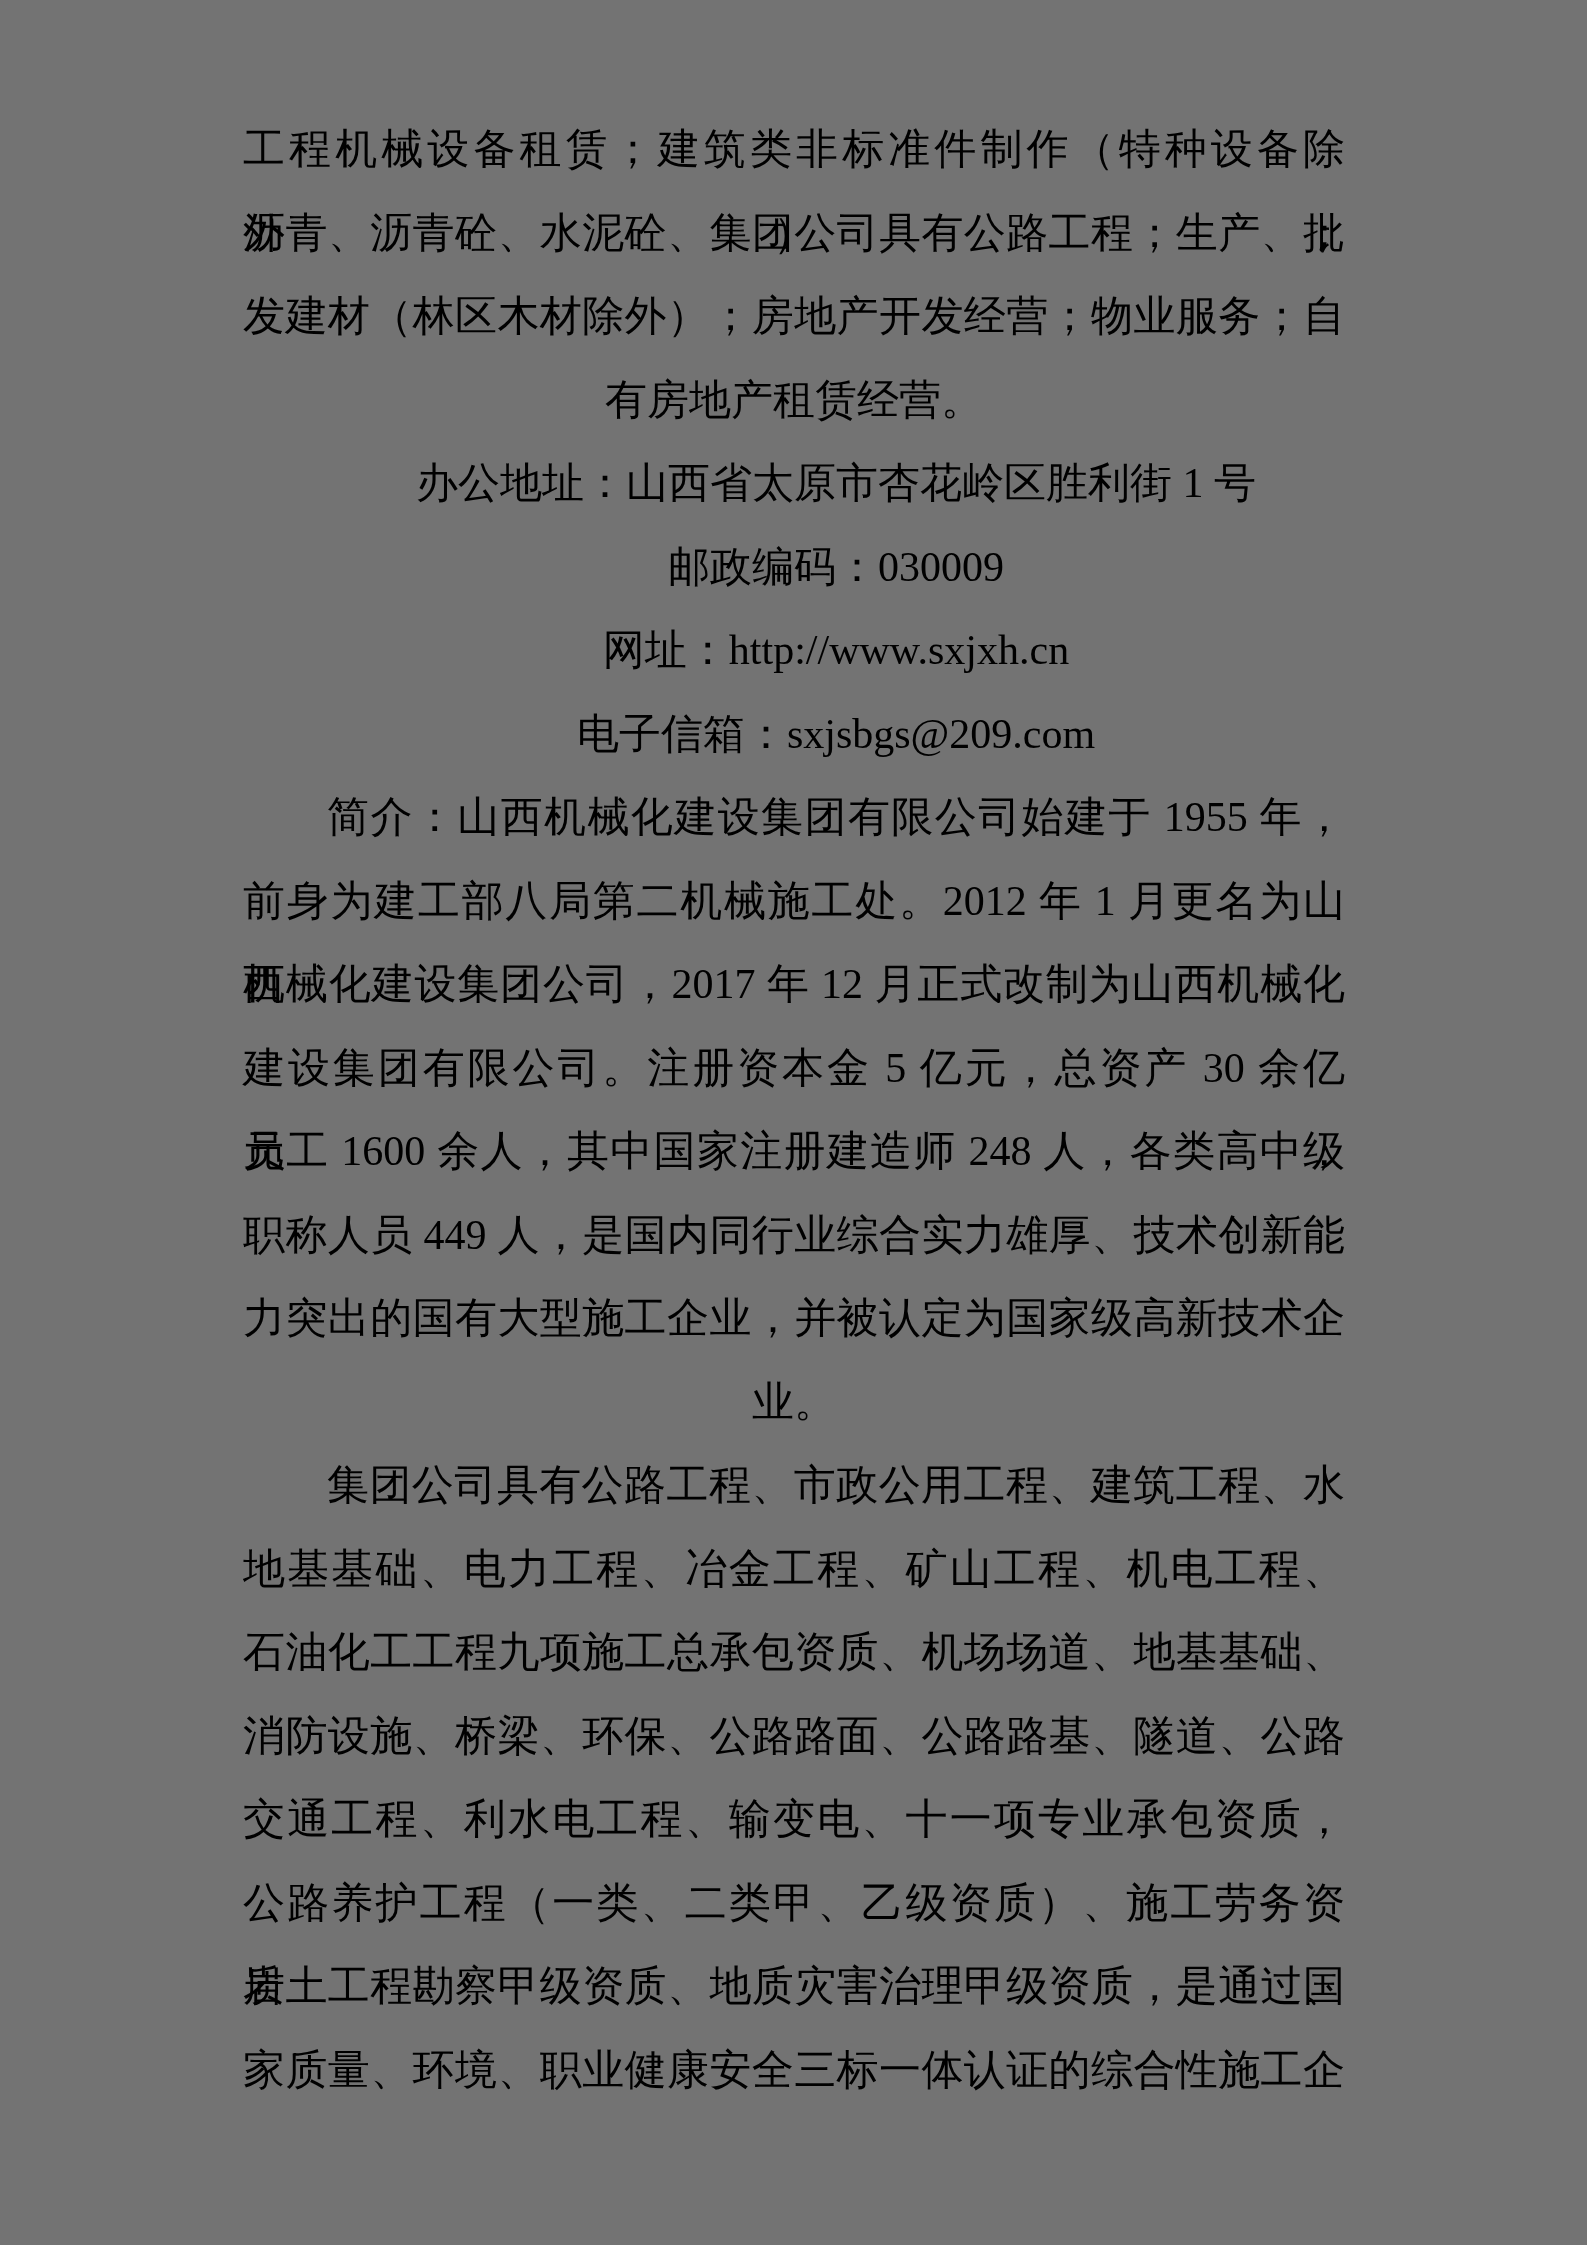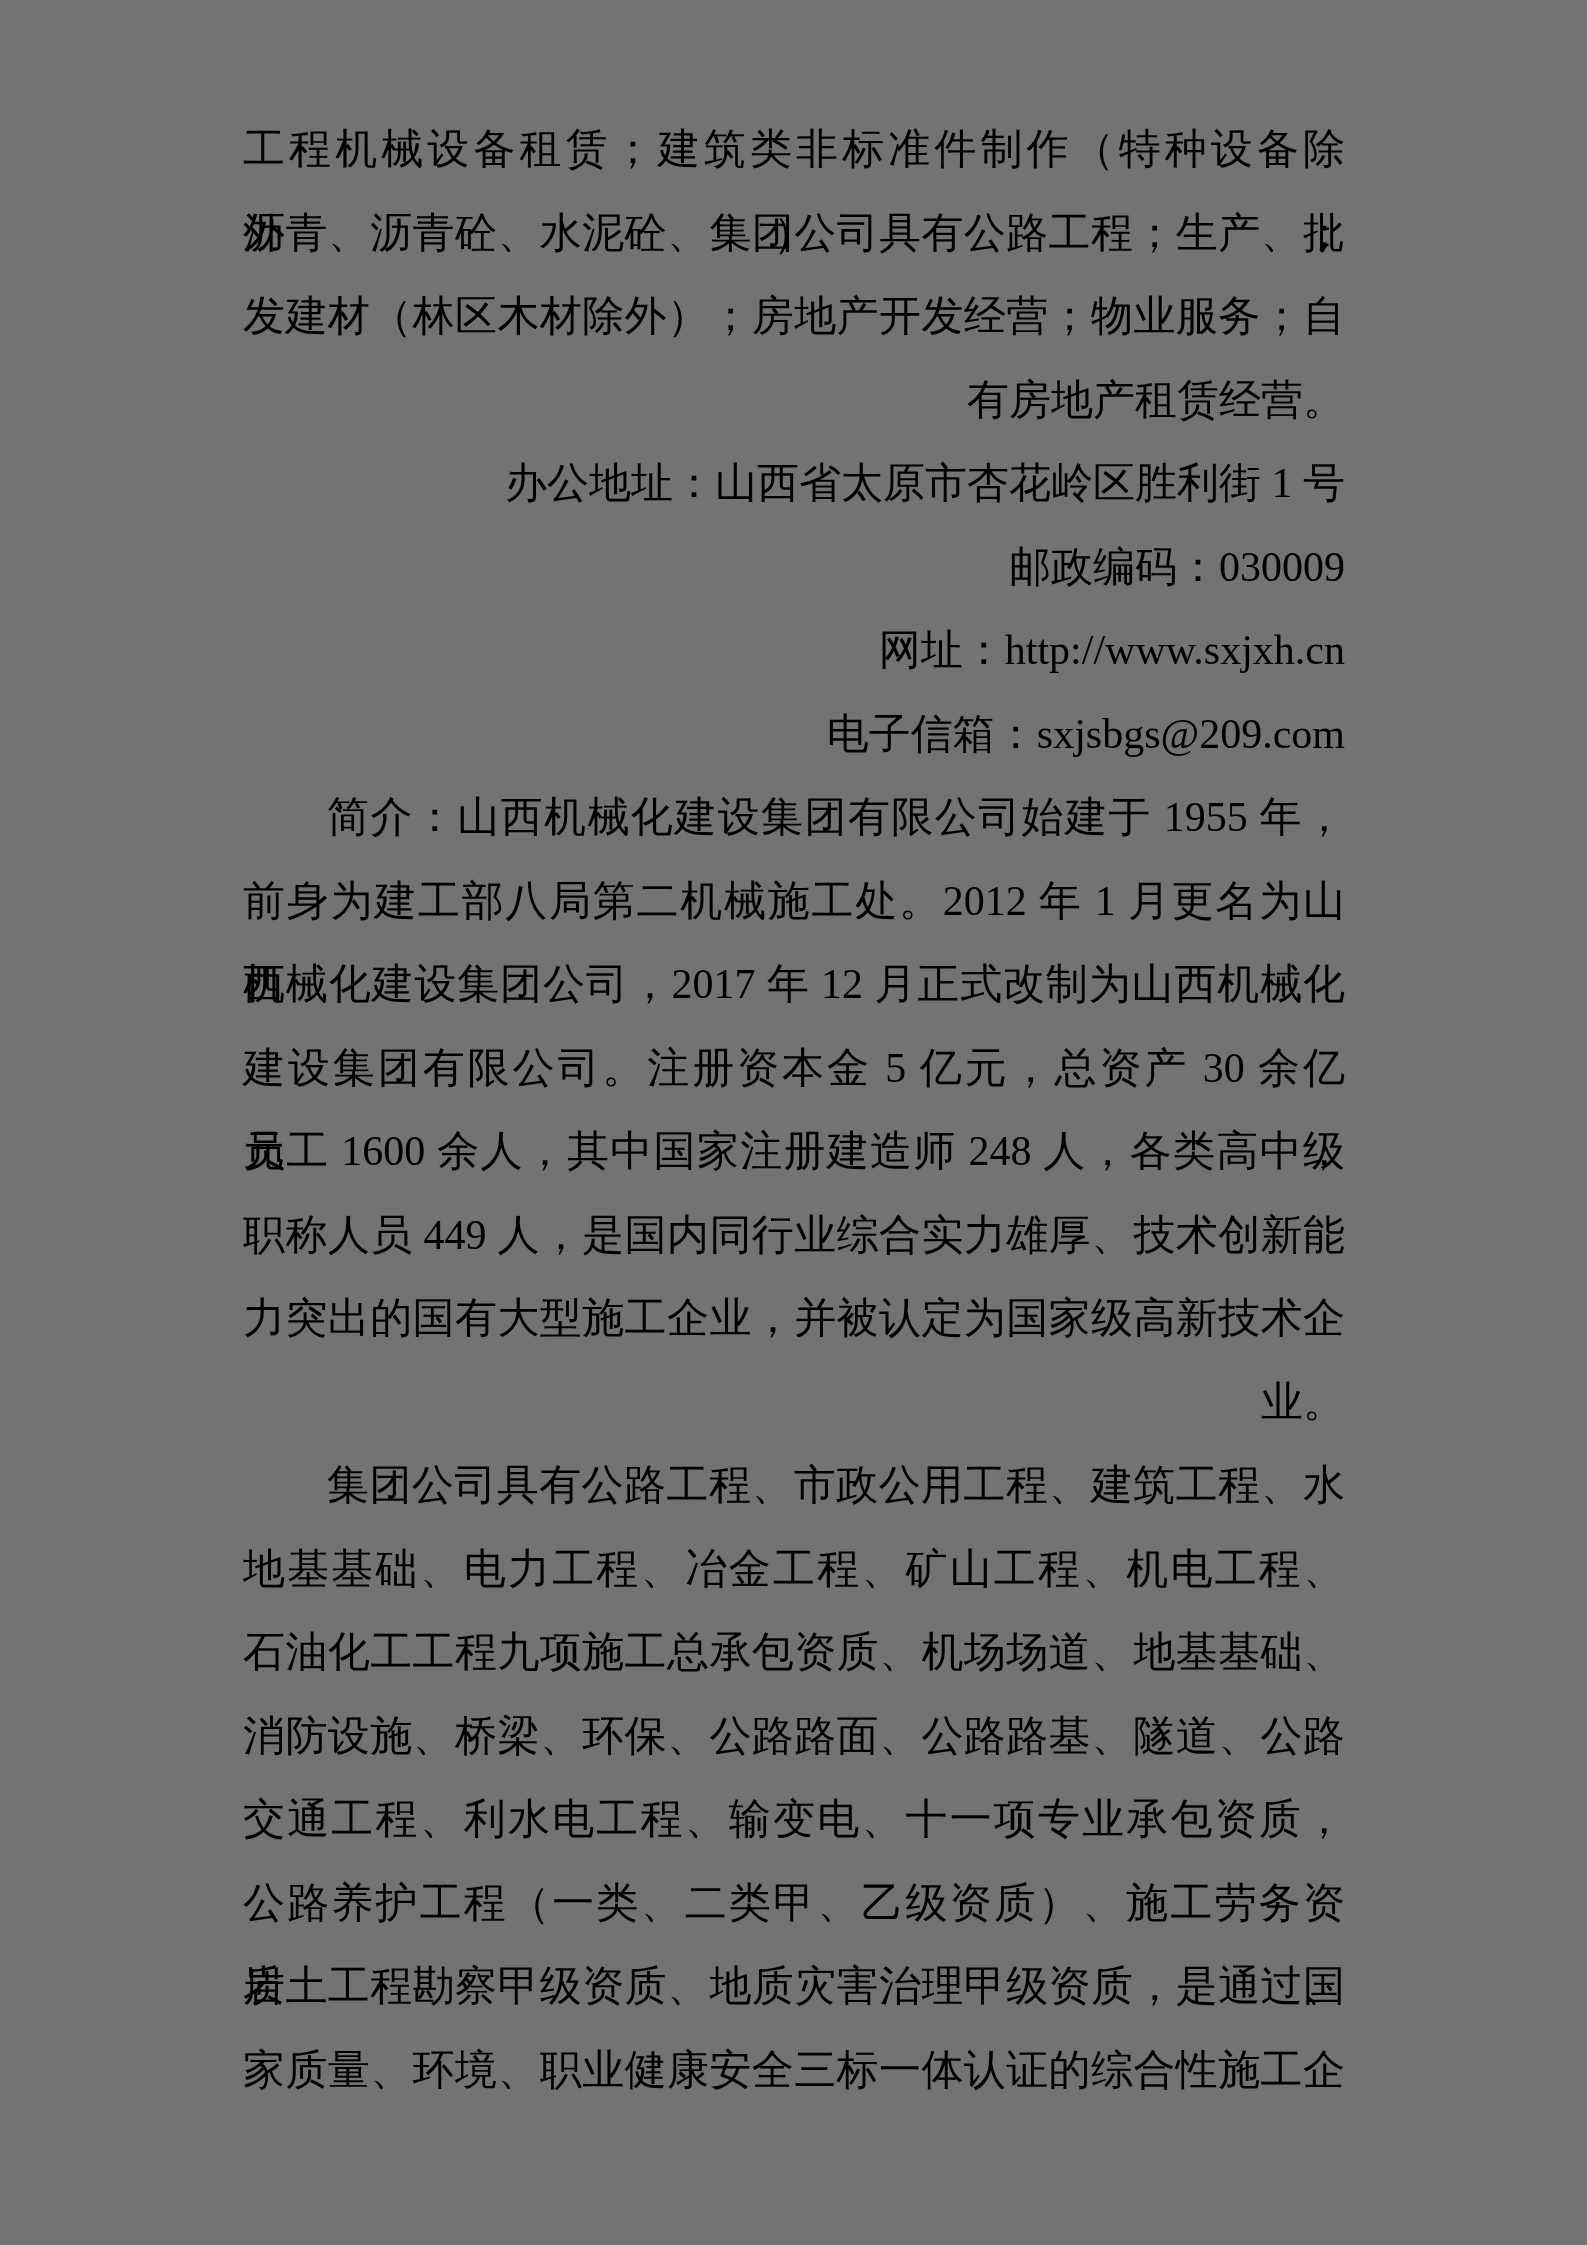--- a/index.html
+++ b/index.html
@@ -24,21 +24,21 @@
     line-height: 83.5px;
     color: #000000;
     -webkit-font-smoothing: antialiased;
   }
   .paragraph {
     margin: 0;
     padding: 0;
   }
   .line {
     height: 83.5px;
-    text-align: right;
+    text-align: center;
   }
   .line.justify {
     text-align: justify;
     text-align-last: justify;
     text-justify: inter-character;
   }
   .paragraph.indent .line:first-child {
     text-indent: 2em;
   }
 </style>

